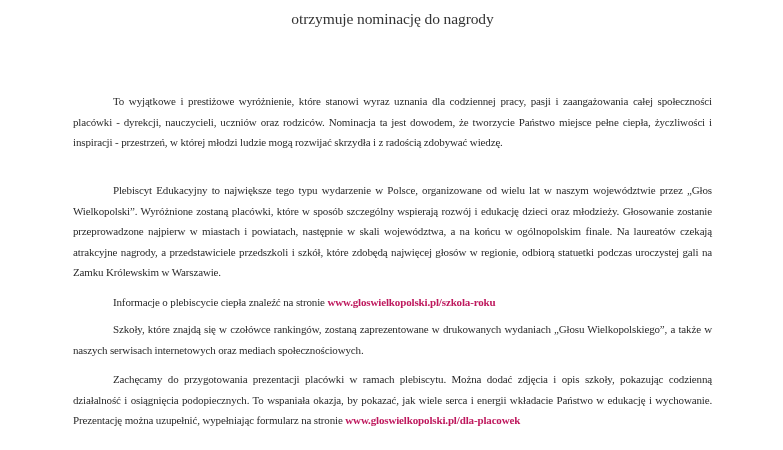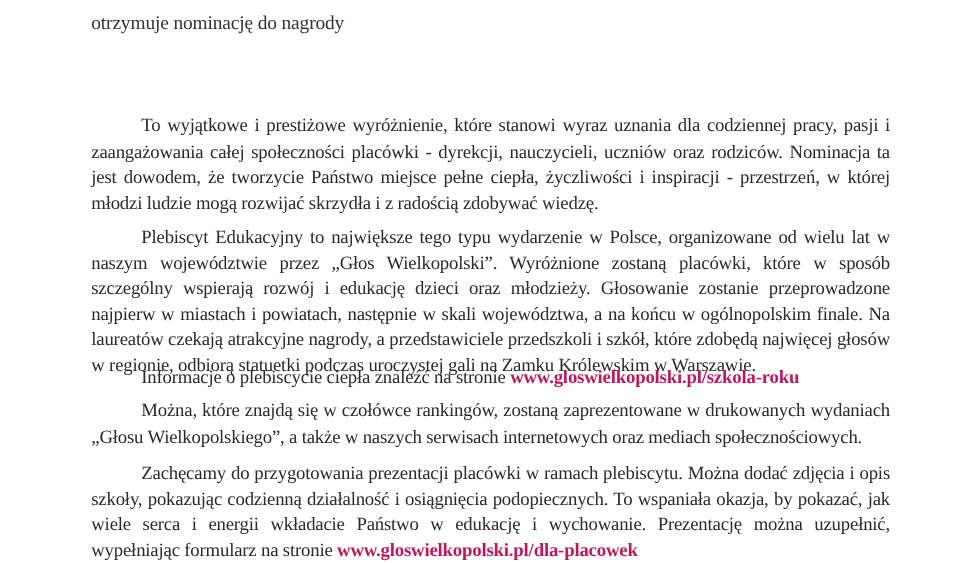--- a/index.html
+++ b/index.html
@@ -1,21 +1,21 @@
 <!DOCTYPE html>
 <html><head>
 <meta charset="utf-8">
 <style>
   html, body { margin: 0; padding: 0; background: #ffffff; }
   body { width: 783px; height: 450px; overflow: hidden; position: relative;
          font-family: "Liberation Serif", "DejaVu Serif", serif; color: #2a2a2a; }
   .page { position: absolute; left: 73px; top: 0; width: 639px; }
-  .heading { font-size: 15.5px; line-height: 20.5px; margin-top: 9px; color: #333; letter-spacing: -0.1px; }
+  .heading { text-align: center; font-size: 15.5px; line-height: 20.5px; margin-top: 9px; color: #333; letter-spacing: -0.1px; }
   .heading div { white-space: nowrap; }
-  p { margin: 0; font-size: 15px; line-height: 20.6px; text-align: justify; letter-spacing: -0.15px; }
+  p { margin: 0; font-size: 11px; line-height: 20.6px; text-align: justify; letter-spacing: -0.15px; }
   p.indent { text-indent: 40px; }
   .p1 { position: absolute; top: 91px; width: 639px; }
   .p2 { position: absolute; top: 180px; width: 639px; }
   .p3 { position: absolute; top: 292px; width: 639px; }
   .p4 { position: absolute; top: 319px; width: 639px; }
   .p5 { position: absolute; top: 369px; width: 639px; }
   .link { color: #be185d; font-weight: bold; text-decoration: none; }
 </style>
 </head>
 <body>
@@ -24,16 +24,16 @@
   <div class="heading">
     <div>otrzymuje nominację do nagrody</div>
   </div>
 
   <p class="indent p1">To wyjątkowe i prestiżowe wyróżnienie, które stanowi wyraz uznania dla codziennej pracy, pasji i zaangażowania całej społeczności placówki - dyrekcji, nauczycieli, uczniów oraz rodziców. Nominacja ta jest dowodem, że tworzycie Państwo miejsce pełne ciepła, życzliwości i inspiracji - przestrzeń, w której młodzi ludzie mogą rozwijać skrzydła i z radością zdobywać wiedzę.</p>
 
   <p class="indent p2">Plebiscyt Edukacyjny to największe tego typu wydarzenie w Polsce, organizowane od wielu lat w naszym województwie przez „Głos Wielkopolski”. Wyróżnione zostaną placówki, które w sposób szczególny wspierają rozwój i edukację dzieci oraz młodzieży. Głosowanie zostanie przeprowadzone najpierw w miastach i powiatach, następnie w skali województwa, a na końcu w ogólnopolskim finale. Na laureatów czekają atrakcyjne nagrody, a przedstawiciele przedszkoli i szkół, które zdobędą najwięcej głosów w regionie, odbiorą statuetki podczas uroczystej gali na Zamku Królewskim w Warszawie.</p>
 
   <p class="indent p3"><span>Informacje o plebiscycie ciepła znaleźć na stronie </span><a class="link">www.gloswielkopolski.pl/szkola-roku</a></p>
 
-  <p class="indent p4">Można, które znajdą się w czołówce rankingów, zostaną zaprezentowane w drukowanych wydaniach „Głosu Wielkopolskiego”, a także w naszych serwisach internetowych oraz mediach społecznościowych.</p>
+  <p class="indent p4">Szkoły, które znajdą się w czołówce rankingów, zostaną zaprezentowane w drukowanych wydaniach „Głosu Wielkopolskiego”, a także w naszych serwisach internetowych oraz mediach społecznościowych.</p>
 
   <p class="indent p5"><span>Zachęcamy do przygotowania prezentacji placówki w ramach plebiscytu. Można dodać zdjęcia i opis szkoły, pokazując codzienną działalność i osiągnięcia podopiecznych. To wspaniała okazja, by pokazać, jak wiele serca i energii wkładacie Państwo w edukację i wychowanie. Prezentację można uzupełnić, wypełniając formularz na stronie </span><a class="link">www.gloswielkopolski.pl/dla-placowek</a></p>
 </div>
 
 </body></html>

